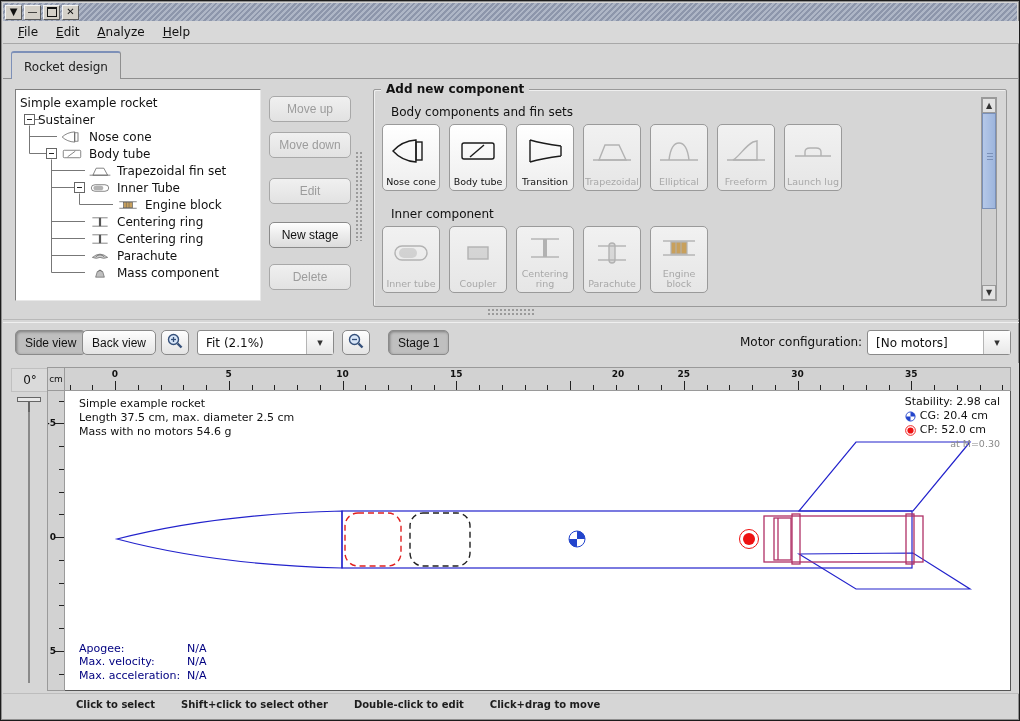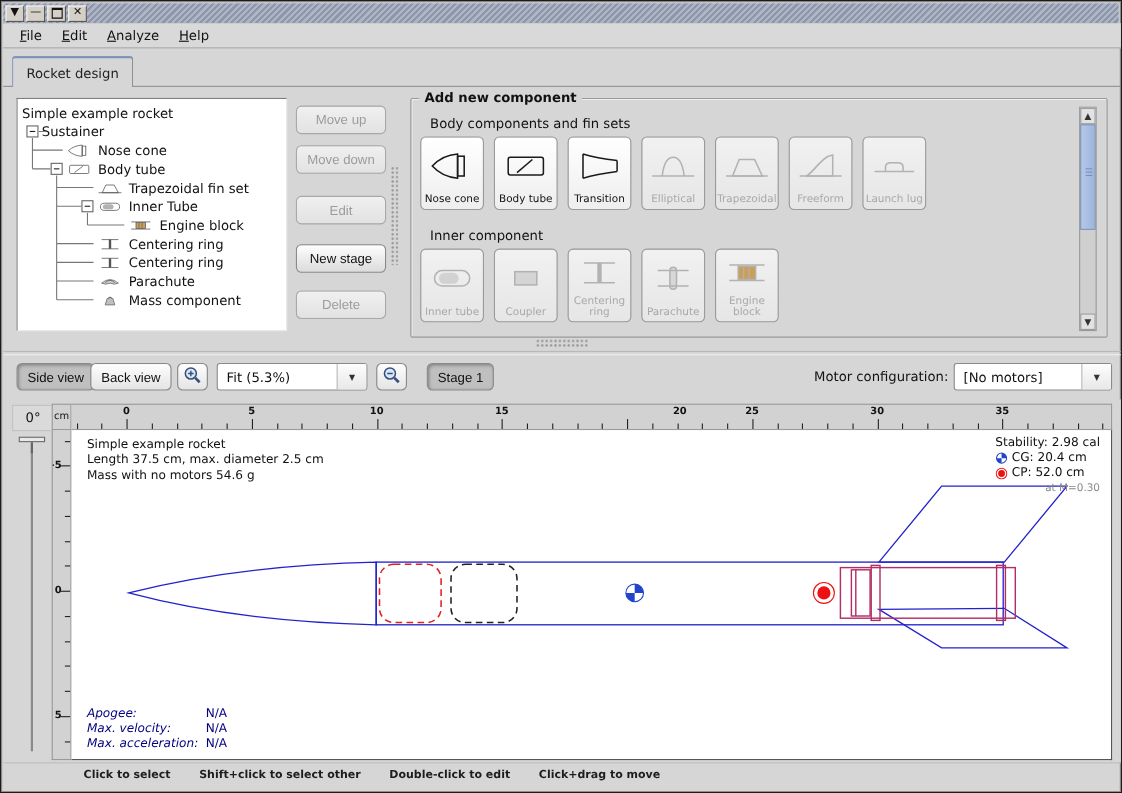--- a/index.html
+++ b/index.html
@@ -110,21 +110,21 @@
   .vtick{position:absolute;right:0;height:1px;background:#222;}
   .vlabel{position:absolute;right:8px;font-size:9px;font-weight:bold;color:#111;transform:translateY(-50%);}
   .canvas{position:absolute;left:62px;top:28px;width:946px;height:300px;background:#fff;
     border:1px solid #555;border-top:none;border-left:none;box-sizing:border-box;}
   .canvas-info{position:absolute;left:14px;top:6px;font-size:11px;color:#111;line-height:14px;}
   .stab-block{position:absolute;right:10px;top:4px;text-align:right;font-size:11px;color:#111;line-height:14px;}
   .stab-row{display:flex;align-items:center;gap:4px;}
   .stab-mach{font-size:9.5px;color:#8a8a8a;}
   .flight-info{position:absolute;left:14px;bottom:8px;font-size:11px;color:var(--flight,#000080);line-height:13.5px;}
   .fi-row{display:flex;}
-  .fi-label{width:108px;font-style:italic;}
+  .fi-label{width:108px;}
   .rocket-svg{position:absolute;left:0;top:0;}
   
   .statusbar{position:absolute;left:2px;top:692px;width:1016px;height:21px;border-top:1px solid #bdbdbd;
     display:flex;align-items:center;padding-left:73px;gap:26px;box-sizing:border-box;}
   .hint{font-size:10px;font-weight:bold;color:#1d1d1d;}
   u{text-decoration:underline;}
 </style>
 </head>
 <body>
 
@@ -313,33 +313,33 @@
             <svg width="44" height="30" viewBox="0 0 44 30">
               <path fill="none" stroke="currentColor" stroke-width="1.4" d="M7,4 L7,26 M7,4 C17,7 30,9 38,10 M7,26 C17,23 30,21 38,20 M38,10 L38,20"></path>
             </svg>
           </div>
           <div class="ccap">Transition</div>
         </div>
         <div class="comp-btn disabled">
           <div class="cicon">
             <svg width="44" height="30" viewBox="0 0 44 30">
               <line fill="none" stroke="currentColor" stroke-width="1.4" x1="3" y1="24" x2="41" y2="24"></line>
+              <path fill="none" stroke="currentColor" stroke-width="1.4" d="M9,24 L15,9 L29,9 L36,24 Z"></path>
+            </svg>
+          </div>
+          <div class="ccap">Trapezoidal</div>
+        </div>
+        <div class="comp-btn disabled">
+          <div class="cicon">
+            <svg width="44" height="30" viewBox="0 0 44 30">
+              <line fill="none" stroke="currentColor" stroke-width="1.4" x1="3" y1="24" x2="41" y2="24"></line>
               <path fill="none" stroke="currentColor" stroke-width="1.4" d="M12,24 Q14,7 22,7 Q30,7 32,24"></path>
             </svg>
           </div>
           <div class="ccap">Elliptical</div>
-        </div>
-        <div class="comp-btn disabled">
-          <div class="cicon">
-            <svg width="44" height="30" viewBox="0 0 44 30">
-              <line fill="none" stroke="currentColor" stroke-width="1.4" x1="3" y1="24" x2="41" y2="24"></line>
-              <path fill="none" stroke="currentColor" stroke-width="1.4" d="M9,24 L15,9 L29,9 L36,24 Z"></path>
-            </svg>
-          </div>
-          <div class="ccap">Trapezoidal</div>
         </div>
         <div class="comp-btn disabled">
           <div class="cicon">
             <svg width="44" height="30" viewBox="0 0 44 30">
               <line fill="none" stroke="currentColor" stroke-width="1.4" x1="3" y1="24" x2="41" y2="24"></line>
               <path fill="none" stroke="currentColor" stroke-width="1.4" d="M9,24 C15,21 21,10 29,6 L33,5 L33,24 Z"></path>
             </svg>
           </div>
           <div class="ccap">Freeform</div>
         </div>
@@ -433,21 +433,21 @@
           </svg></span>
     </button>
     <button class="tbtn" style="left:339px;width:28px;padding:0;">
       <span class="cicon"><svg width="18" height="18" viewBox="0 0 18 18">
             <circle cx="7.5" cy="7.5" r="5" fill="#d8e6f8" stroke="#35507a" stroke-width="1.4"></circle>
             <line x1="11.5" y1="11.5" x2="15.5" y2="15.5" stroke="#35507a" stroke-width="2.4"></line>
             <line x1="5" y1="7.5" x2="10" y2="7.5" stroke="#35507a" stroke-width="1.3"></line>
           </svg></span>
     </button>
     <div class="combo" style="left:194px;width:137px;">
-      <span class="cval">Fit (5.3%)</span>
+      <span class="cval">Fit (2.1%)</span>
       <span class="carr">▾</span>
     </div>
     <button class="tbtn pressed" style="left:385px;">Stage 1</button>
     <div class="mc-label" style="left:737px;">Motor configuration:</div>
     <div class="combo" style="left:864px;width:144px;">
       <span class="cval">[No motors]</span>
       <span class="carr">▾</span>
     </div>
   </div>
 

